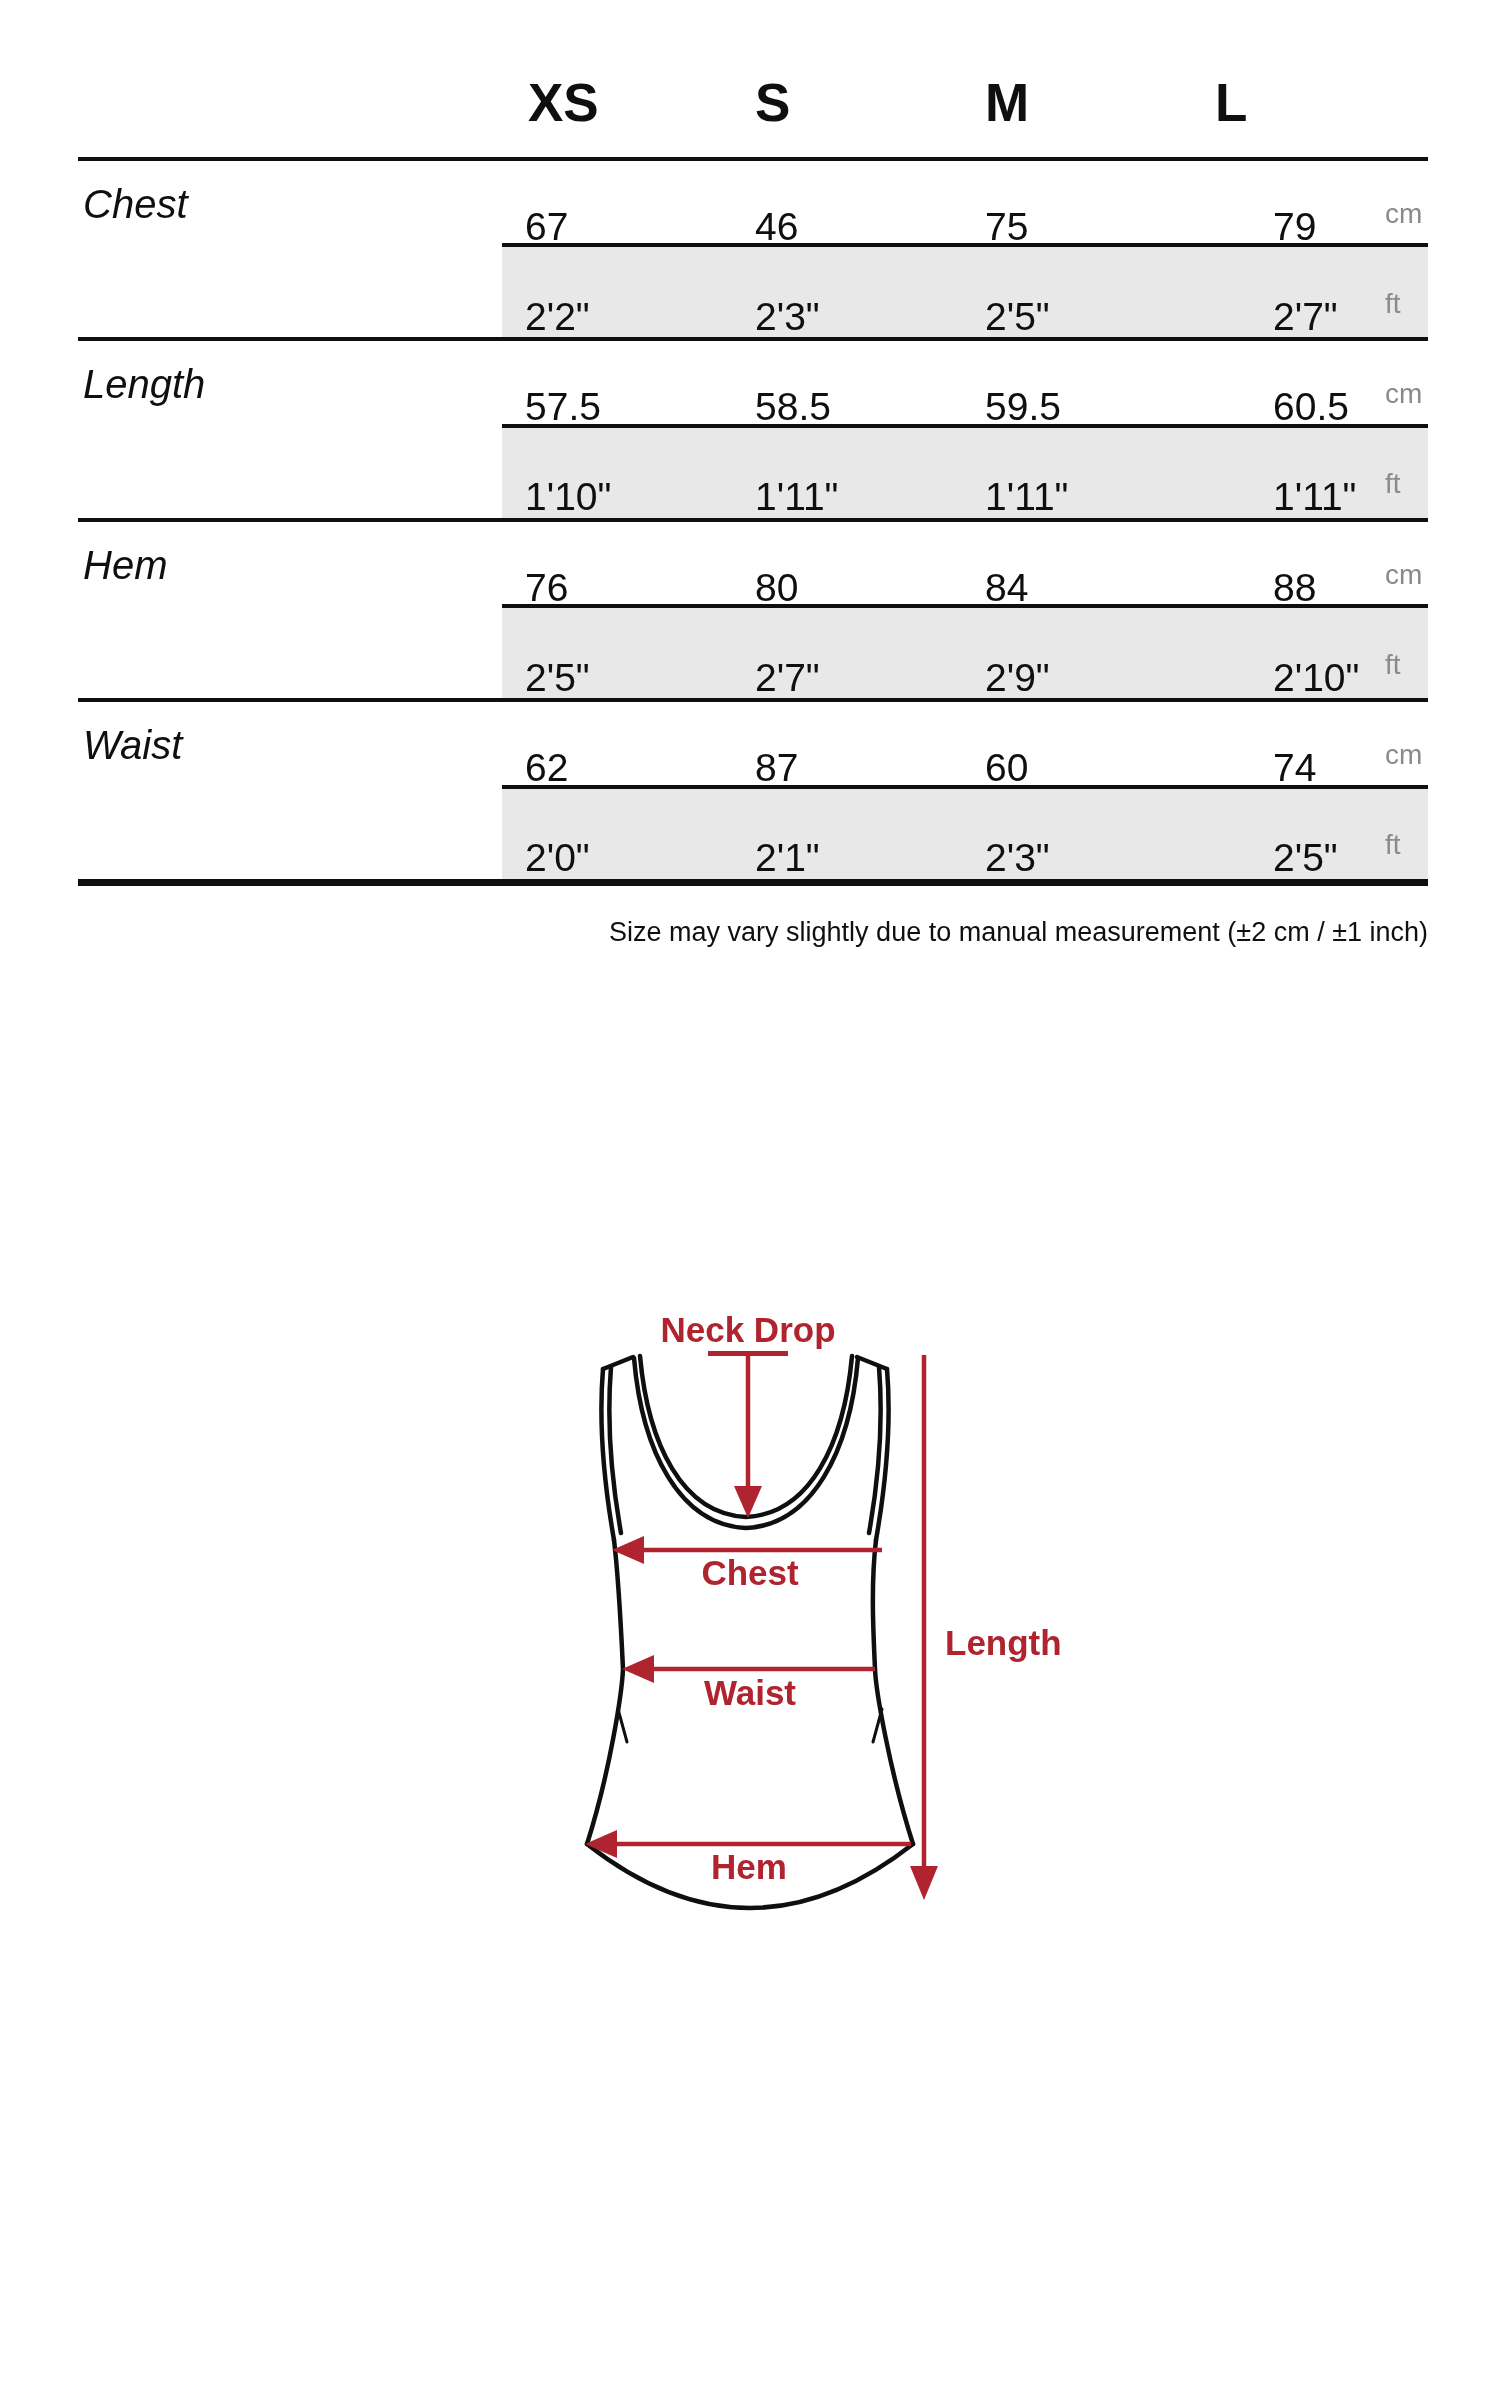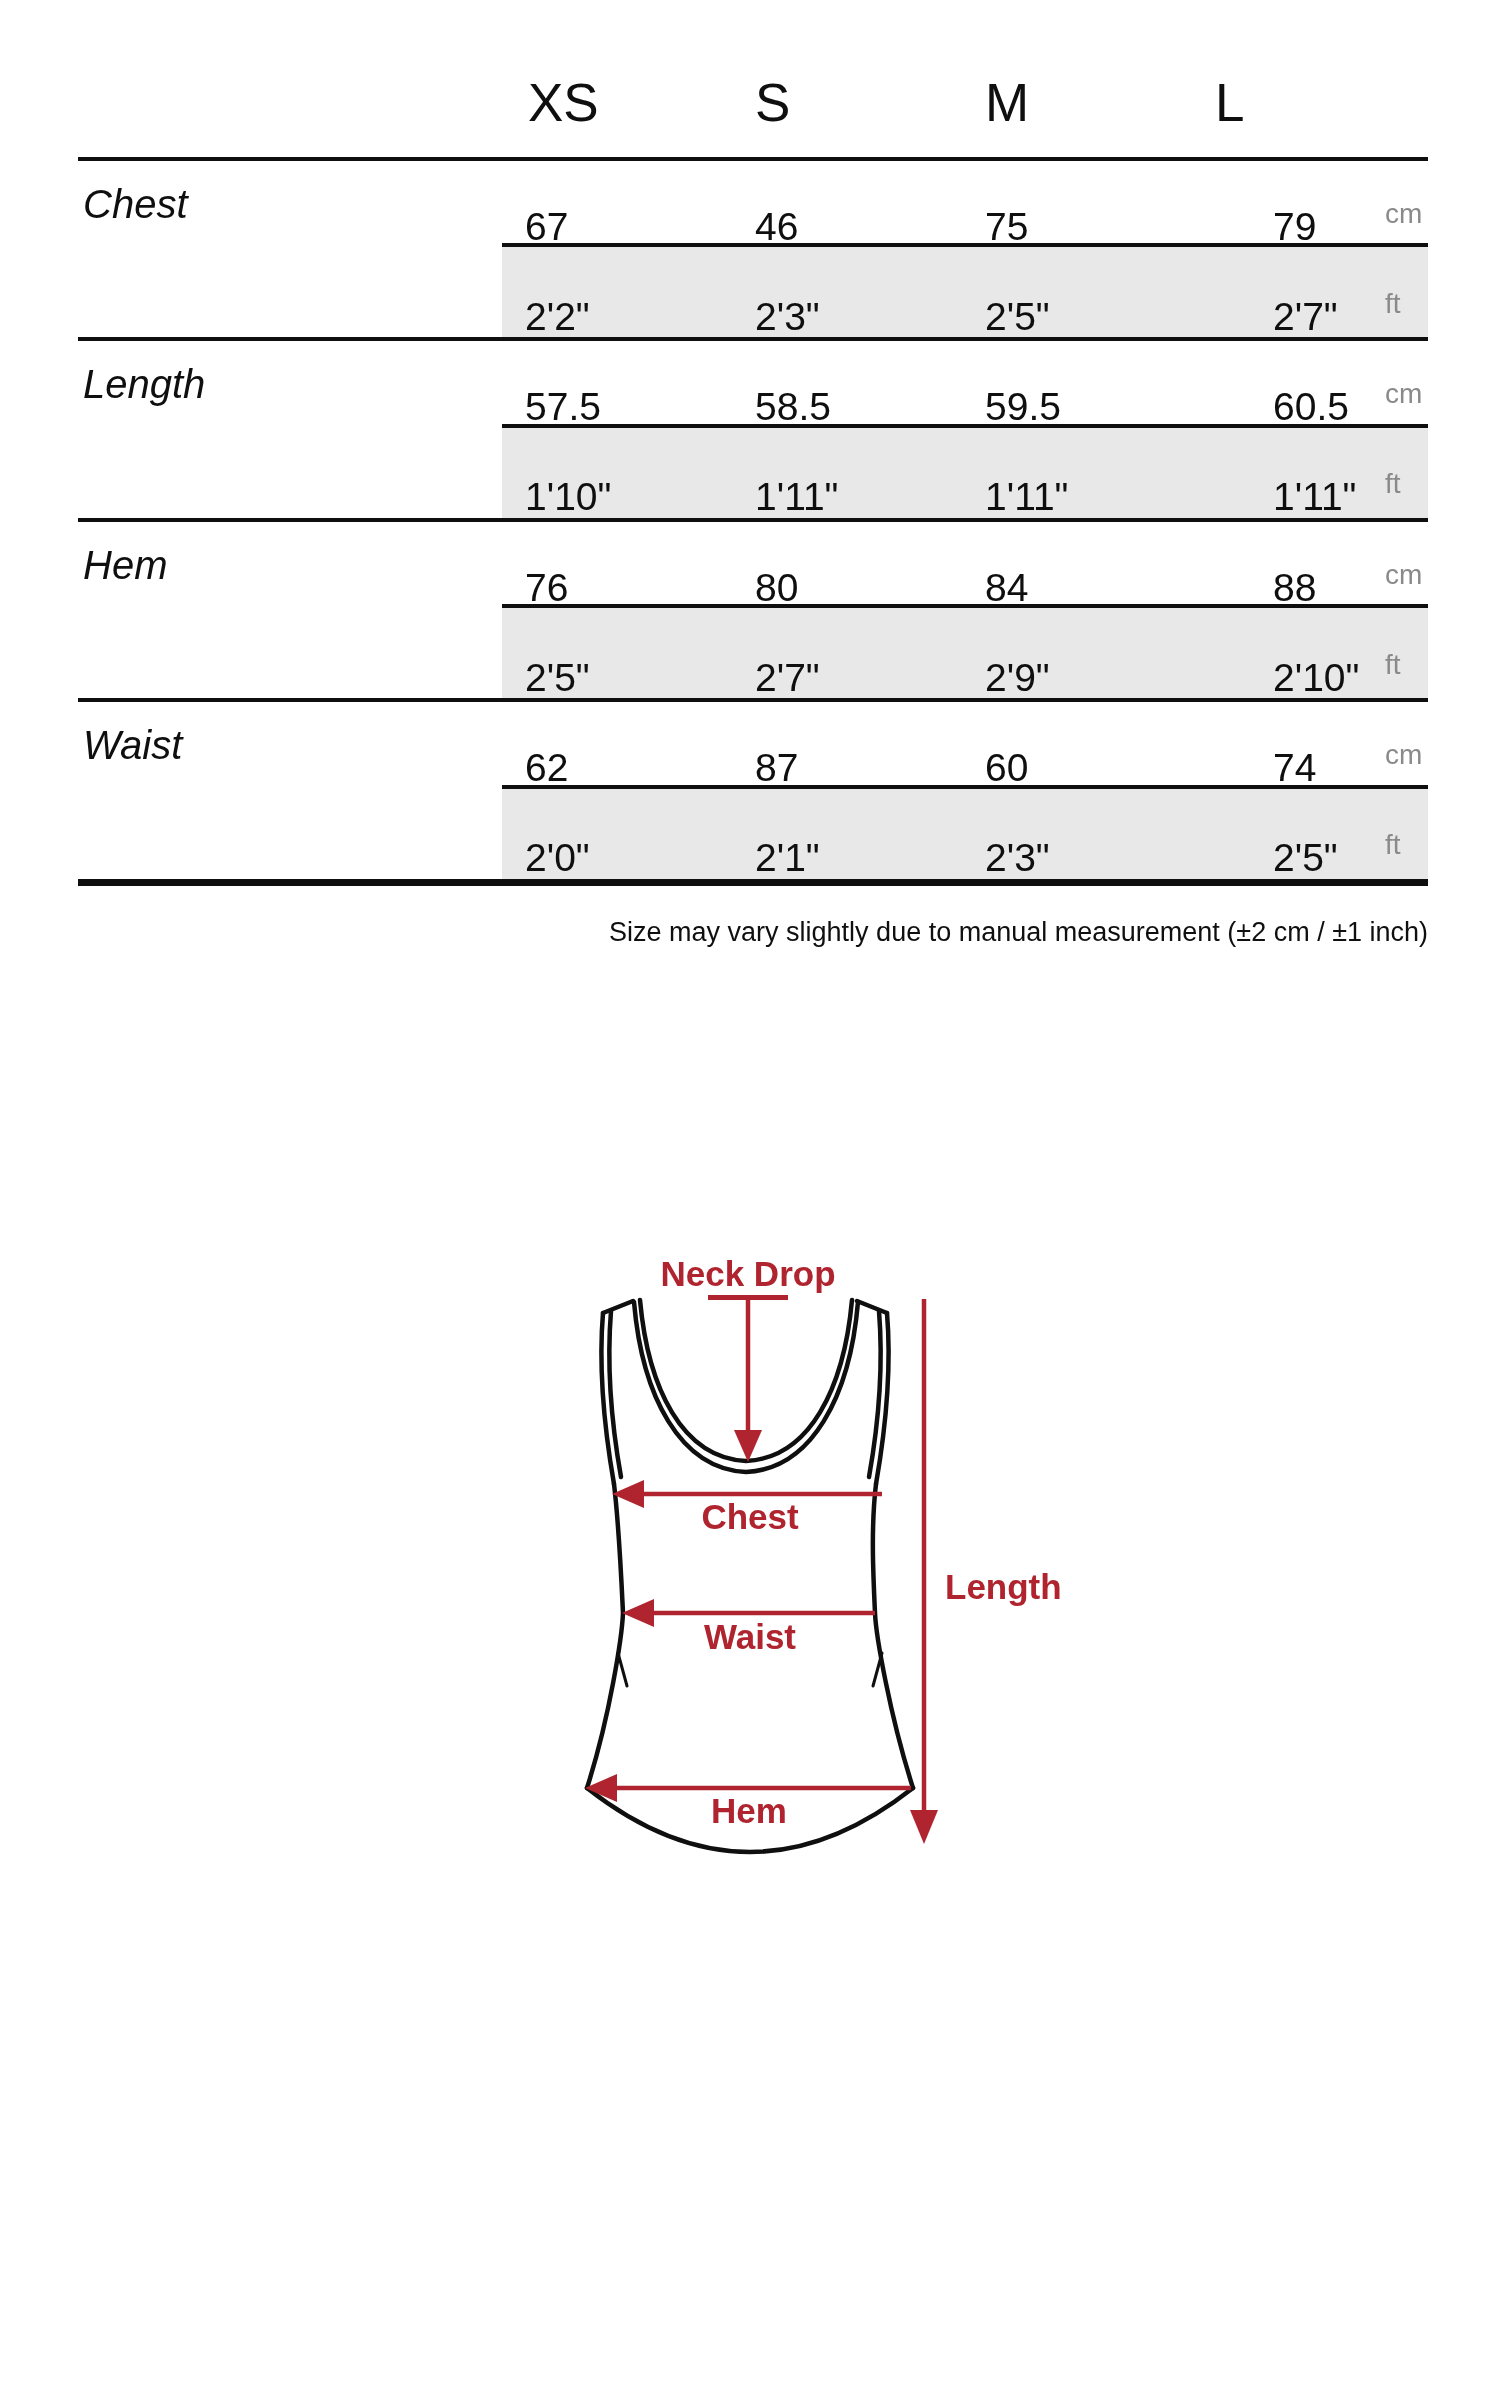--- a/index.html
+++ b/index.html
@@ -1,20 +1,20 @@
 <!DOCTYPE html>
 <html><head>
 <meta charset="utf-8">
 <style>
   html,body{margin:0;padding:0;background:#ffffff;}
   .page{position:relative;width:1500px;height:2400px;background:#ffffff;overflow:hidden;
         font-family:"Liberation Sans", sans-serif;color:#0f0f0f;}
 
   
-  .hdr{position:absolute;top:76px;font-weight:400;font-size:53px;line-height:53px;letter-spacing:0px;}
+  .hdr{position:absolute;top:76px;font-weight:700;font-size:53px;line-height:53px;letter-spacing:0px;}
   .c0{left:525px}.c1{left:755px}.c2{left:985px}.c3{left:1273px}
   .hc0{left:528px}.hc1{left:755px}.hc2{left:985px}.hc3{left:1215px}
 
   .val{position:absolute;font-size:39px;line-height:39px;color:#0f0f0f;margin-top:23px;}
   .rowlabel{position:absolute;left:83px;font-size:40px;line-height:40px;font-style:italic;color:#0f0f0f;}
   .unit{position:absolute;left:1385px;font-size:28px;line-height:28px;color:#8a8a8a;}
 
   .cm0{top:184px}.cm1{top:364px}.cm2{top:545px}.cm3{top:725px}
   .ft0{top:274px}.ft1{top:454px}.ft2{top:635px}.ft3{top:815px}
   .ucm0{top:200px}.ucm1{top:380px}.ucm2{top:561px}.ucm3{top:741px}
@@ -26,21 +26,21 @@
   .line-full{position:absolute;left:78px;width:1350px;height:4px;background:#0f0f0f;}
   .line-part{position:absolute;left:502px;width:926px;height:4px;background:#0f0f0f;}
   .lf0{top:157px}.lf1{top:337px}.lf2{top:518px}.lf3{top:698px}
   .lf4{top:879px;height:7px}
   .lp0{top:243px}.lp1{top:424px}.lp2{top:604px}.lp3{top:785px}
 
   .footnote{position:absolute;left:78px;top:916px;width:1350px;text-align:right;
             font-size:27px;line-height:32px;color:#0f0f0f;}
 
   
-  .diagram{position:absolute;left:530px;top:1216px;width:560px;height:700px;}
+  .diagram{position:absolute;left:530px;top:1272px;width:560px;height:700px;}
   .diagram svg{display:block;width:560px;height:700px;}
   .ann-label{font-family:"Liberation Sans", sans-serif;font-weight:700;font-size:35px;}
 </style>
 </head>
 <body>
 
 <div class="page">
 
   <div class="hdr hc0">XS</div>
   <div class="hdr hc1">S</div>

